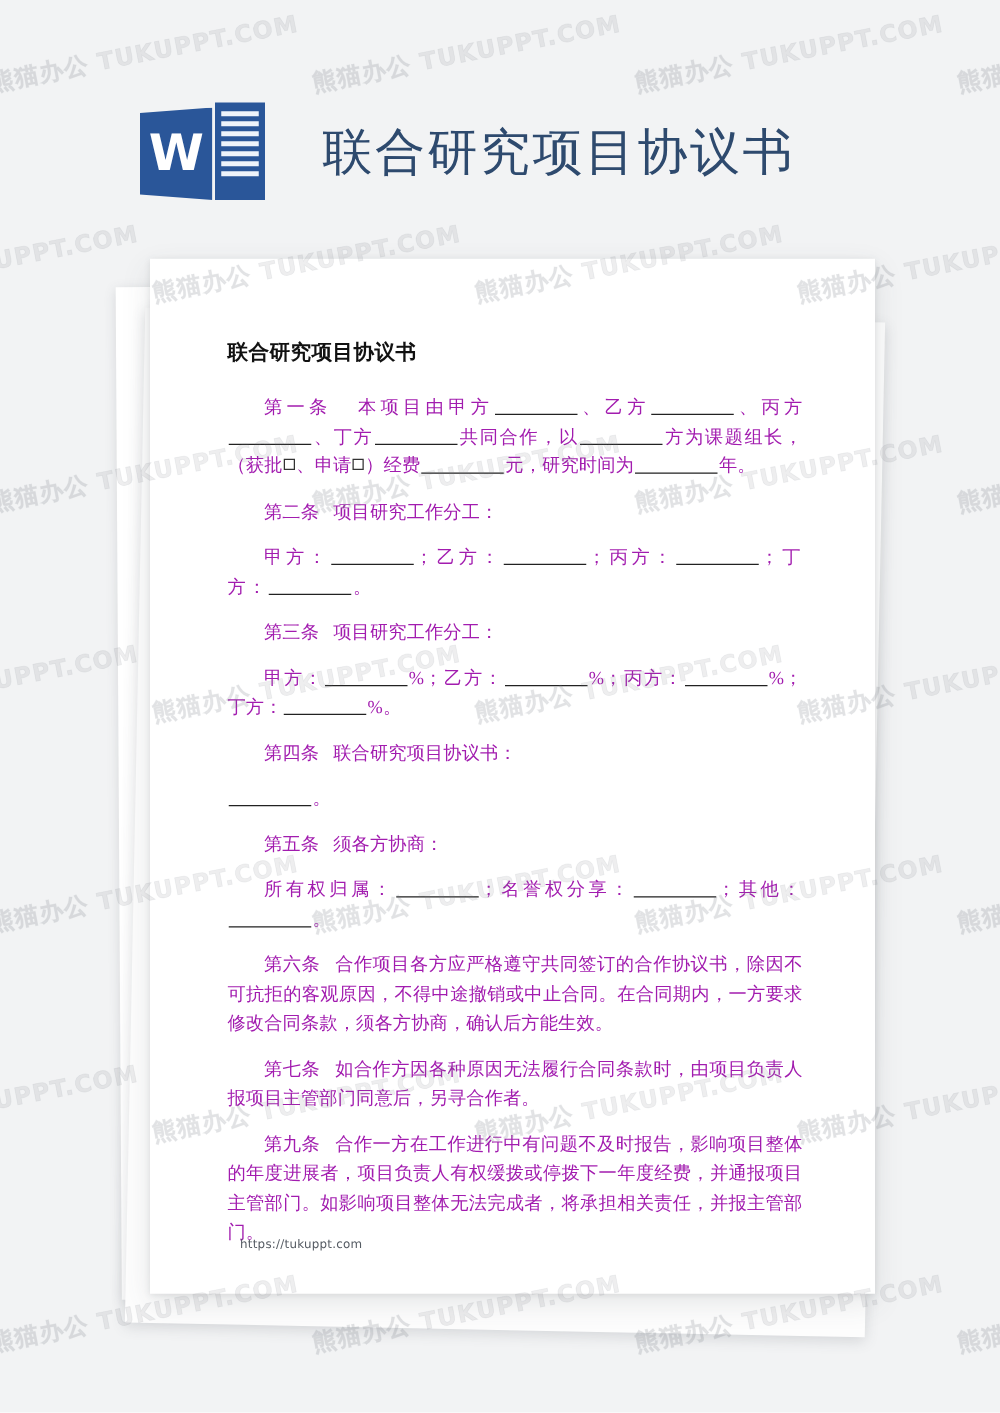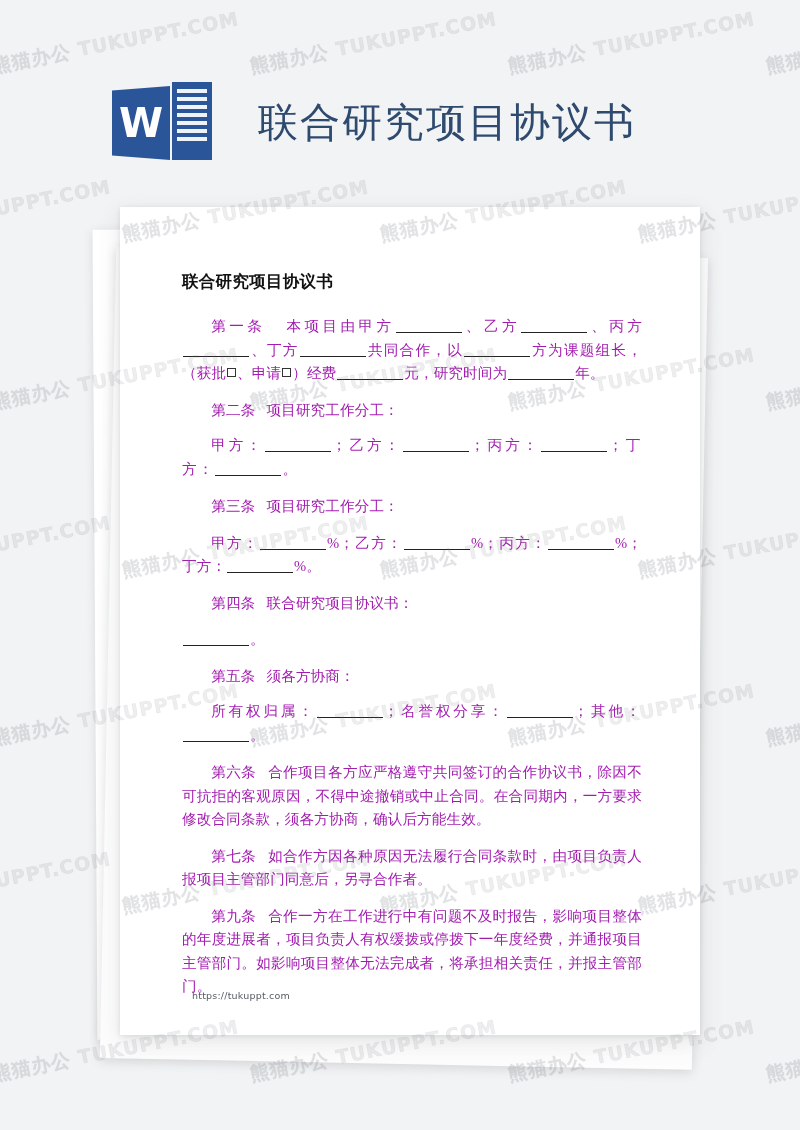--- a/index.html
+++ b/index.html
@@ -161,21 +161,21 @@
   .para {
     font-size: 14.6px;
     line-height: 23.5px;
     text-align: justify;
     text-justify: inter-ideograph;
     margin-bottom: 13px;
     color: #a21caf;
     letter-spacing: 0.1px;
   }
   .para.indent { text-indent: 2em; }
-  .para.spread { letter-spacing: 1.6px; font-family: Liberation Mono, monospace; }
+  .para.spread { letter-spacing: 1.6px; }
   .blank {
     display: inline-block;
     border-bottom: 1.4px solid #222;
     min-width: 66px;
     height: 15px;
     vertical-align: -2px;
     margin: 0 1px;
   }
   .chk {
     display: inline-block;

